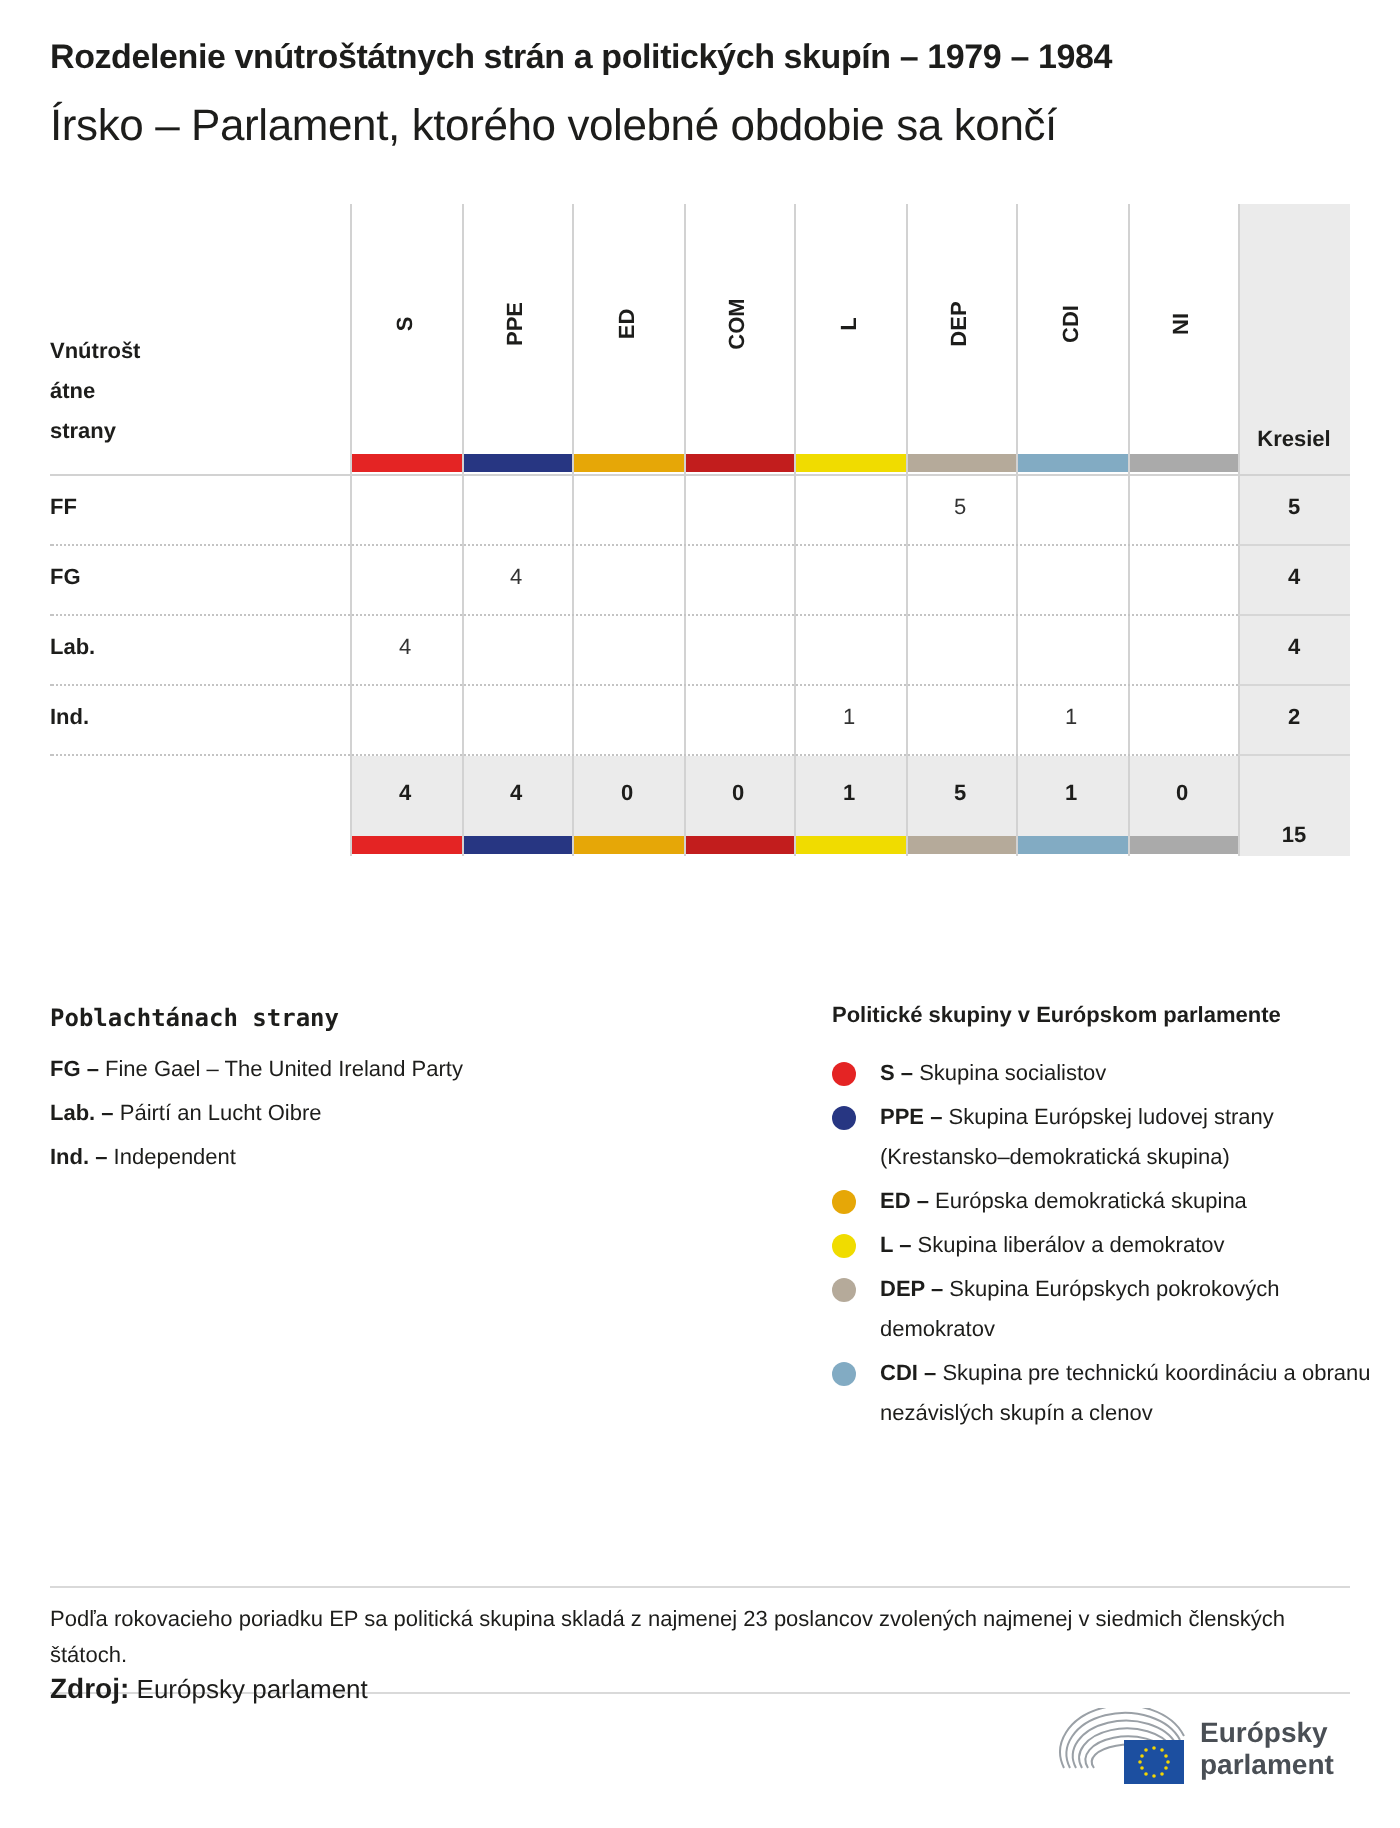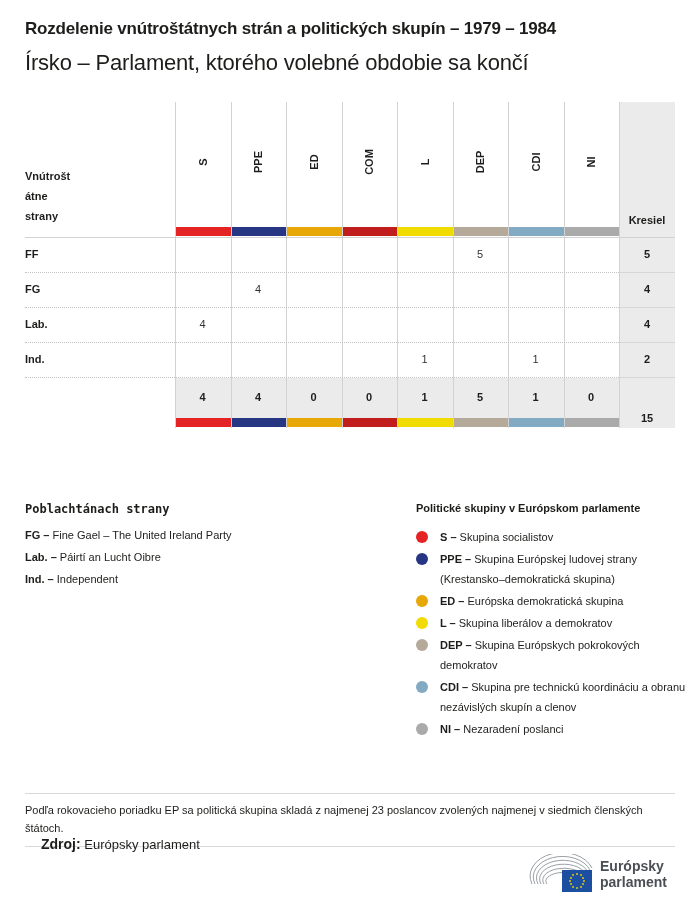--- a/index.html
+++ b/index.html
@@ -32,21 +32,21 @@
   .nat-list { position: absolute; left: 25px; top: 528px; font-size: 11px; }
   .nat-item { height: 22px; line-height: 14px; }
   .b { font-weight: bold; }
   .legend-right-title { position: absolute; left: 416px; top: 502px; font-size: 11px; font-weight: bold; }
   .grp-list { position: absolute; left: 416px; top: 527px; width: 270px; font-size: 11px; }
   .grp-item { position: relative; padding-left: 24px; line-height: 20px; margin-bottom: 2px; }
   .dot { position: absolute; left: 0; top: 4px; width: 12px; height: 12px; border-radius: 50%; }
 
   .sep { position: absolute; left: 25px; width: 650px; height: 1px; background: #d9d9d9; }
   .note { position: absolute; left: 25px; top: 801px; width: 640px; font-size: 11px; line-height: 18px; color: #1d1d1b; }
-  .source { position: absolute; left: 25px; top: 836px; font-size: 13px; margin-left: 16px; }
+  .source { position: absolute; left: 25px; top: 836px; font-size: 13px; }
   .source .b { font-size: 14px; }
   .logo { position: absolute; left: 528px; top: 854px; width: 150px; height: 42px; }
   .logo-text { position: absolute; left: 72px; top: 4px; font-size: 14px; font-weight: bold; color: #4a4f55; line-height: 16px; }
 </style>
 </head>
 <body>
 
 <div class="title">Rozdelenie vnútroštátnych strán a politických skupín – 1979 – 1984</div>
 <div class="subtitle">Írsko – Parlament, ktorého volebné obdobie sa končí</div>
 
@@ -149,21 +149,20 @@
 </div>
 
 <div class="legend-right-title">Politické skupiny v Európskom parlamente</div>
 <div class="grp-list" id="grp-list">
     <div class="grp-item"><span class="dot" style="background: rgb(228, 36, 36);"></span><span class="b">S</span><span class="b"> – </span><span>Skupina socialistov</span></div>
     <div class="grp-item"><span class="dot" style="background: rgb(39, 54, 130);"></span><span class="b">PPE</span><span class="b"> – </span><span>Skupina Európskej ludovej strany (Krestansko–demokratická skupina)</span></div>
     <div class="grp-item"><span class="dot" style="background: rgb(230, 167, 7);"></span><span class="b">ED</span><span class="b"> – </span><span>Európska demokratická skupina</span></div>
     <div class="grp-item"><span class="dot" style="background: rgb(240, 220, 0);"></span><span class="b">L</span><span class="b"> – </span><span>Skupina liberálov a demokratov</span></div>
     <div class="grp-item"><span class="dot" style="background: rgb(181, 170, 154);"></span><span class="b">DEP</span><span class="b"> – </span><span>Skupina Európskych pokrokových demokratov</span></div>
     <div class="grp-item"><span class="dot" style="background: rgb(130, 171, 195);"></span><span class="b">CDI</span><span class="b"> – </span><span>Skupina pre technickú koordináciu a obranu nezávislých skupín a clenov</span></div>
-    <div class="grp-item"><span class="dot" style="background: rgb(170, 170, 170);"></span><span class="b">NI</span><span class="b"> – </span><span>Nezaradení poslanci</span></div>
   </div>
 
 <div class="sep" style="top:793px;"></div>
 <div class="note">Podľa rokovacieho poriadku EP sa politická skupina skladá z najmenej 23 poslancov zvolených najmenej v siedmich členských štátoch.</div>
 <div class="sep" style="top:846px;"></div>
 
 <div class="source">
   <span class="b">Zdroj:</span>
   <span>Európsky parlament</span>
 </div>

